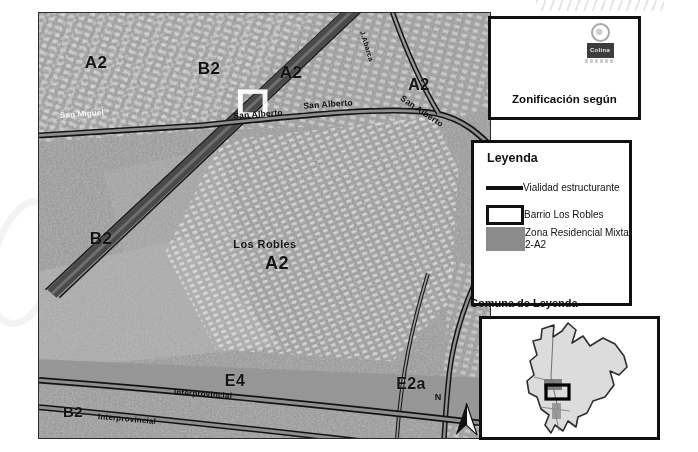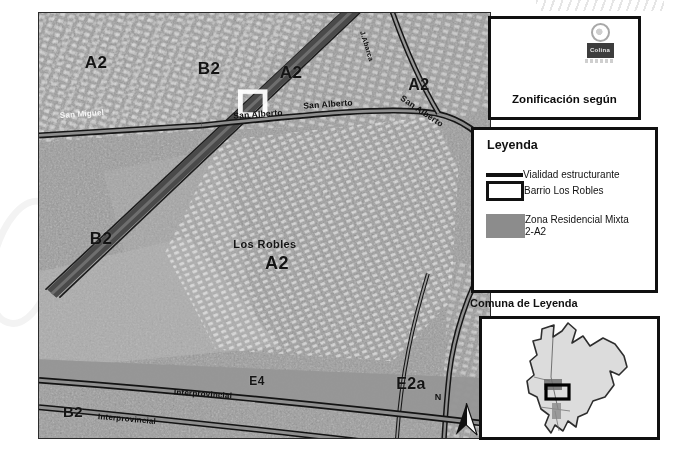--- a/index.html
+++ b/index.html
@@ -20,38 +20,38 @@
   #map-labels{position:absolute;inset:0;}
   .zlabel{position:absolute;transform:translate(-50%,-50%);font-weight:700;color:#141414;
       letter-spacing:.4px;white-space:nowrap;text-shadow:0 0 2px rgba(255,255,255,.25);}
   .slabel{position:absolute;font-weight:700;white-space:nowrap;letter-spacing:.2px;}
   .north-n{position:absolute;left:399px;top:384px;transform:translate(-50%,-50%);
       font-size:9px;font-weight:700;color:#111;}
 
   
   .panel{position:absolute;background:#fff;border:3px solid #101010;box-sizing:border-box;}
   .title-panel{left:471px;top:16px;width:153px;height:104px;margin-left:17px;}
-  .legend-panel{left:471px;top:127px;width:187px;height:166px;}
+  .legend-panel{left:471px;top:140px;width:161px;height:166px;}
   .inset-panel{left:479px;top:316px;width:181px;height:124px;}
 
   .logo{position:absolute;top:4px;right:14px;width:48px;text-align:center;}
   .logo-circle{display:block;margin:0 auto;width:15px;height:15px;border:2px solid #a8a8a8;border-radius:50%;
       background:radial-gradient(circle at 42% 45%,#cfcfcf 0 3px,transparent 3.5px);}
   .logo-box{display:block;margin:1px auto 0;width:27px;height:15px;background:#3d3d3d;color:#e9e9e9;
       font-size:6px;font-weight:700;line-height:15px;letter-spacing:.3px;}
   .logo-sub{display:block;margin-top:1px;height:4px;
       background:repeating-linear-gradient(90deg,#cfcfcf 0 3px,transparent 3px 5px);width:30px;margin-left:9px;}
   .title-text{position:absolute;left:0;right:0;bottom:10px;text-align:center;font-weight:700;
       font-size:11.5px;line-height:1.3;color:#0d0d0d;}
 
   .legend-title{margin:8px 0 0 13px;font-weight:700;font-size:12.5px;}
   .lrow{display:flex;align-items:center;margin-left:12px;}
   .lrow0{margin-top:17px;}
-  .lrow1{margin-top:0;}
-  .lrow2{margin-top:13px;}
+  .lrow1{margin-top:11px;}
+  .lrow2{margin-top:2px;}
   .sw{flex:none;}
   .sw-line{width:37px;height:4px;background:#111;}
   .sw-outline{width:32px;height:14px;border:3px solid #111;background:#fff;}
   .sw-fill{width:39px;height:24px;background:#8c8c8c;}
   .llabel{font-size:10px;line-height:1.2;max-width:112px;color:#111;}
 
   .inset-label{position:absolute;left:470px;top:297px;font-weight:700;font-size:11px;}
   #inset-svg{position:absolute;inset:0;width:100%;height:100%;display:block;}
 </style>
 </head>
@@ -133,21 +133,21 @@
     </svg>
 
     <div id="map-labels">
         <div class="zlabel" style="left: 57px; top: 50px; font-size: 17px;">A2</div>
         <div class="zlabel" style="left: 170px; top: 56px; font-size: 17px;">B2</div>
         <div class="zlabel" style="left: 252px; top: 60px; font-size: 17px;">A2</div>
         <div class="zlabel" style="left: 380px; top: 72px; font-size: 16px;">A2</div>
         <div class="zlabel" style="left: 62px; top: 226px; font-size: 17px;">B2</div>
         <div class="zlabel" style="left: 226px; top: 231px; font-size: 11px;">Los Robles</div>
         <div class="zlabel" style="left: 238px; top: 250px; font-size: 18px;">A2</div>
-        <div class="zlabel" style="left: 196px; top: 368px; font-size: 12px; margin-left: 22px;">E4</div>
+        <div class="zlabel" style="left: 196px; top: 368px; font-size: 16px;">E4</div>
         <div class="zlabel" style="left: 372px; top: 371px; font-size: 16px;">E2a</div>
         <div class="zlabel" style="left: 34px; top: 398px; font-size: 15px;">B2</div>
         <div class="slabel" style="left: 43px; top: 101px; font-size: 8px; color: rgb(246, 246, 246); transform: translate(-50%, -50%) rotate(-4deg);">San Miguel</div>
         <div class="slabel" style="left: 219px; top: 101px; font-size: 8.5px; color: rgb(16, 16, 16); transform: translate(-50%, -50%) rotate(-4deg);">San Alberto</div>
         <div class="slabel" style="left: 289px; top: 91px; font-size: 8.5px; color: rgb(16, 16, 16); transform: translate(-50%, -50%) rotate(-4deg);">San Alberto</div>
         <div class="slabel" style="left: 383px; top: 98px; font-size: 8.5px; color: rgb(16, 16, 16); transform: translate(-50%, -50%) rotate(34deg);">San Alberto</div>
         <div class="slabel" style="left: 328px; top: 33px; font-size: 7px; color: rgb(16, 16, 16); transform: translate(-50%, -50%) rotate(73deg);">J.Abarca</div>
         <div class="slabel" style="left: 164px; top: 381px; font-size: 8px; color: rgb(16, 16, 16); transform: translate(-50%, -50%) rotate(4deg);">Interprovincial</div>
         <div class="slabel" style="left: 88px; top: 406px; font-size: 8px; color: rgb(16, 16, 16); transform: translate(-50%, -50%) rotate(5deg);">Interprovincial</div>
       </div>

